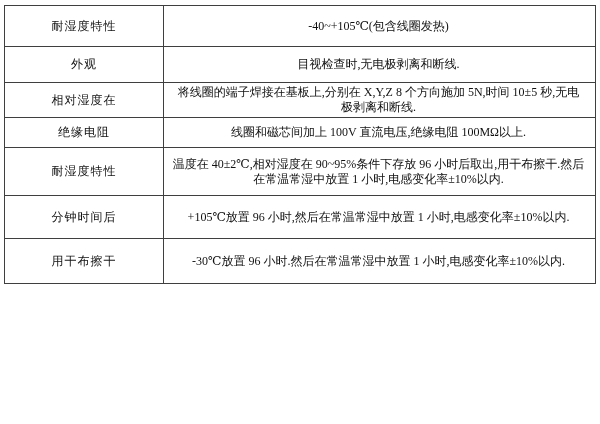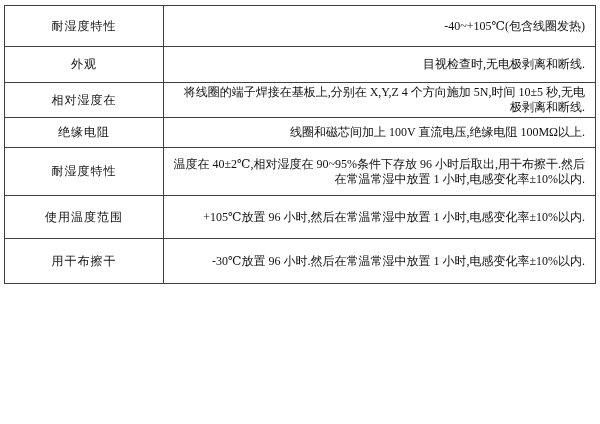--- a/index.html
+++ b/index.html
@@ -32,53 +32,53 @@
     vertical-align: middle;
     overflow: hidden;
   }
   td.label-cell {
     width: 150px;
     text-align: center;
     padding: 0 4px;
     letter-spacing: 1px;
   }
   td.value-cell {
-    text-align: right;
+    text-align: center;
     padding: 2px 10px 2px 8px;
     line-height: 15px;
   }
 </style>
 </head>
 <body>
 
 <div class="page">
   <table class="spec-table">
     <tbody>
       <tr style="height:41px">
         <td class="label-cell">耐湿度特性</td>
         <td class="value-cell">-40~+105℃(包含线圈发热)</td>
       </tr>
       <tr style="height:36px">
         <td class="label-cell">外观</td>
         <td class="value-cell">目视检查时,无电极剥离和断线.</td>
       </tr>
       <tr style="height:33px">
         <td class="label-cell">相对湿度在</td>
-        <td class="value-cell">将线圈的端子焊接在基板上,分别在 X,Y,Z 4 个方向施加 5N,时间 10±5 秒,无电极剥离和断线.</td>
+        <td class="value-cell">将线圈的端子焊接在基板上,分别在 X,Y,Z 8 个方向施加 5N,时间 10±5 秒,无电极剥离和断线.</td>
       </tr>
       <tr style="height:30px">
         <td class="label-cell">绝缘电阻</td>
         <td class="value-cell">线圈和磁芯间加上 100V 直流电压,绝缘电阻 100MΩ以上.</td>
       </tr>
       <tr style="height:48px">
         <td class="label-cell">耐湿度特性</td>
         <td class="value-cell">温度在 40±2℃,相对湿度在 90~95%条件下存放 96 小时后取出,用干布擦干.然后在常温常湿中放置 1 小时,电感变化率±10%以内.</td>
       </tr>
       <tr style="height:43px">
-        <td class="label-cell">使用温度范围</td>
+        <td class="label-cell">分钟时间后</td>
         <td class="value-cell">+105℃放置 96 小时,然后在常温常湿中放置 1 小时,电感变化率±10%以内.</td>
       </tr>
       <tr style="height:45px">
         <td class="label-cell">用干布擦干</td>
         <td class="value-cell">-30℃放置 96 小时.然后在常温常湿中放置 1 小时,电感变化率±10%以内.</td>
       </tr>
     </tbody>
   </table>
 </div>
 

